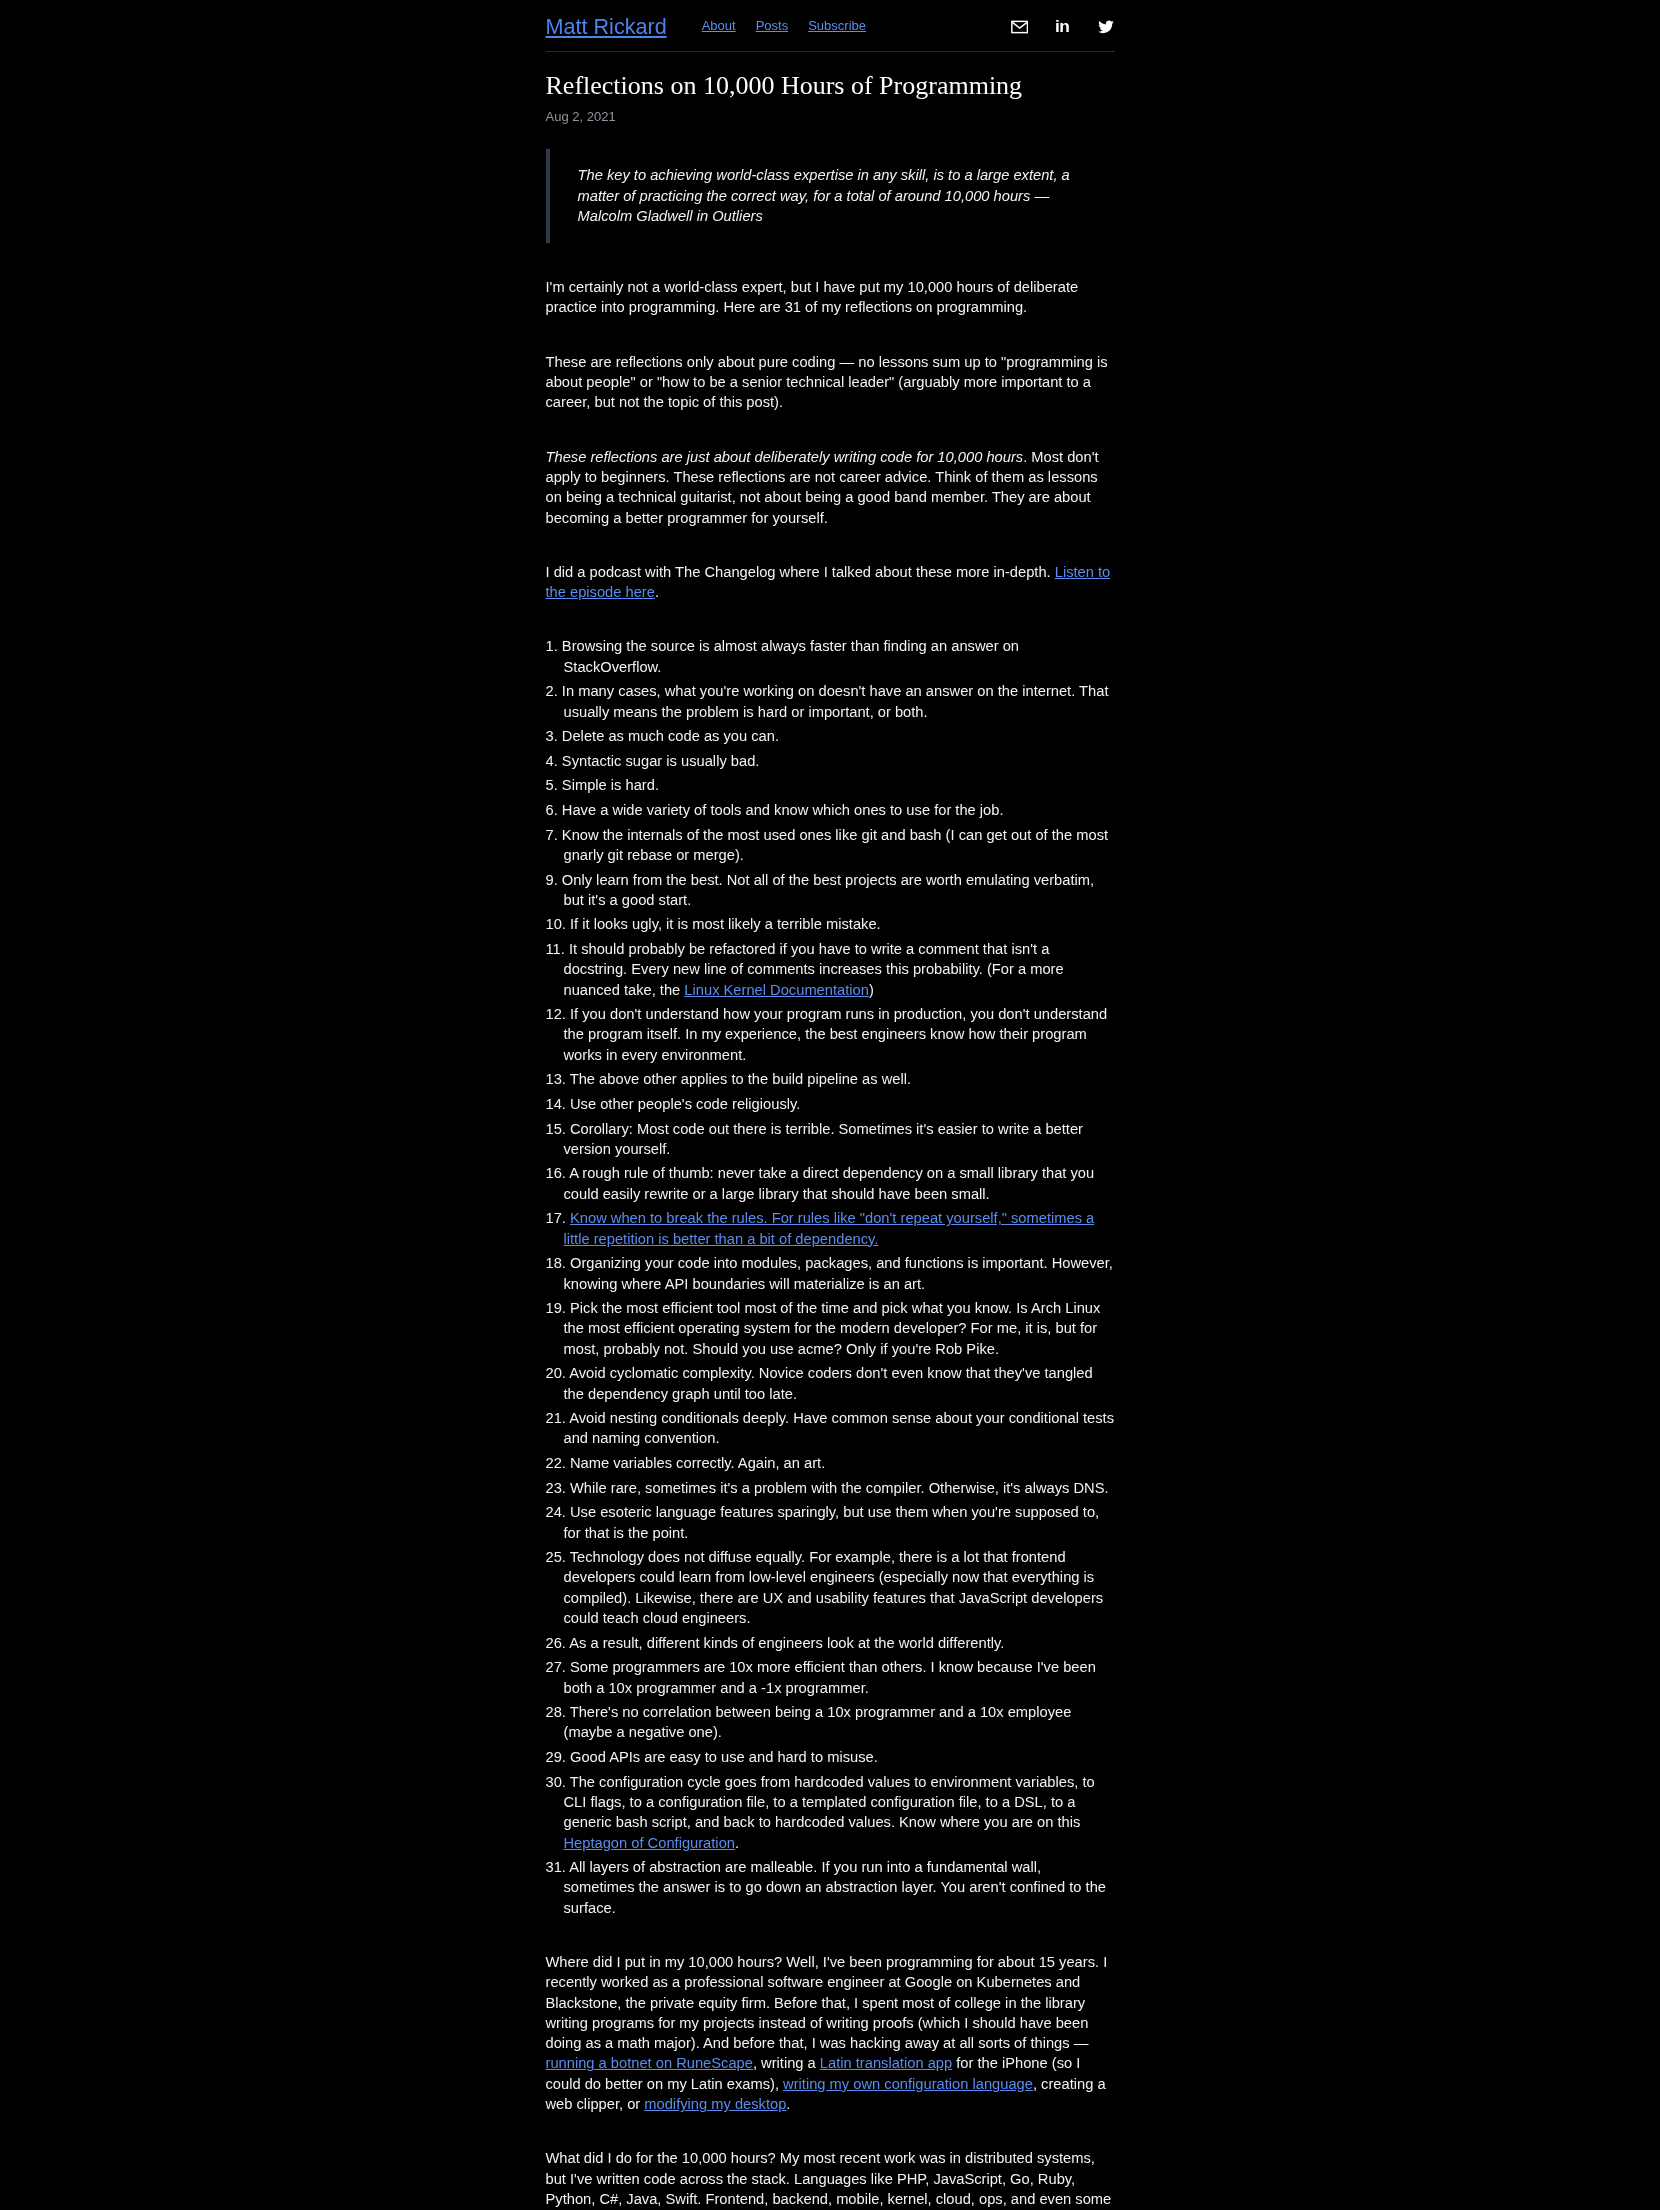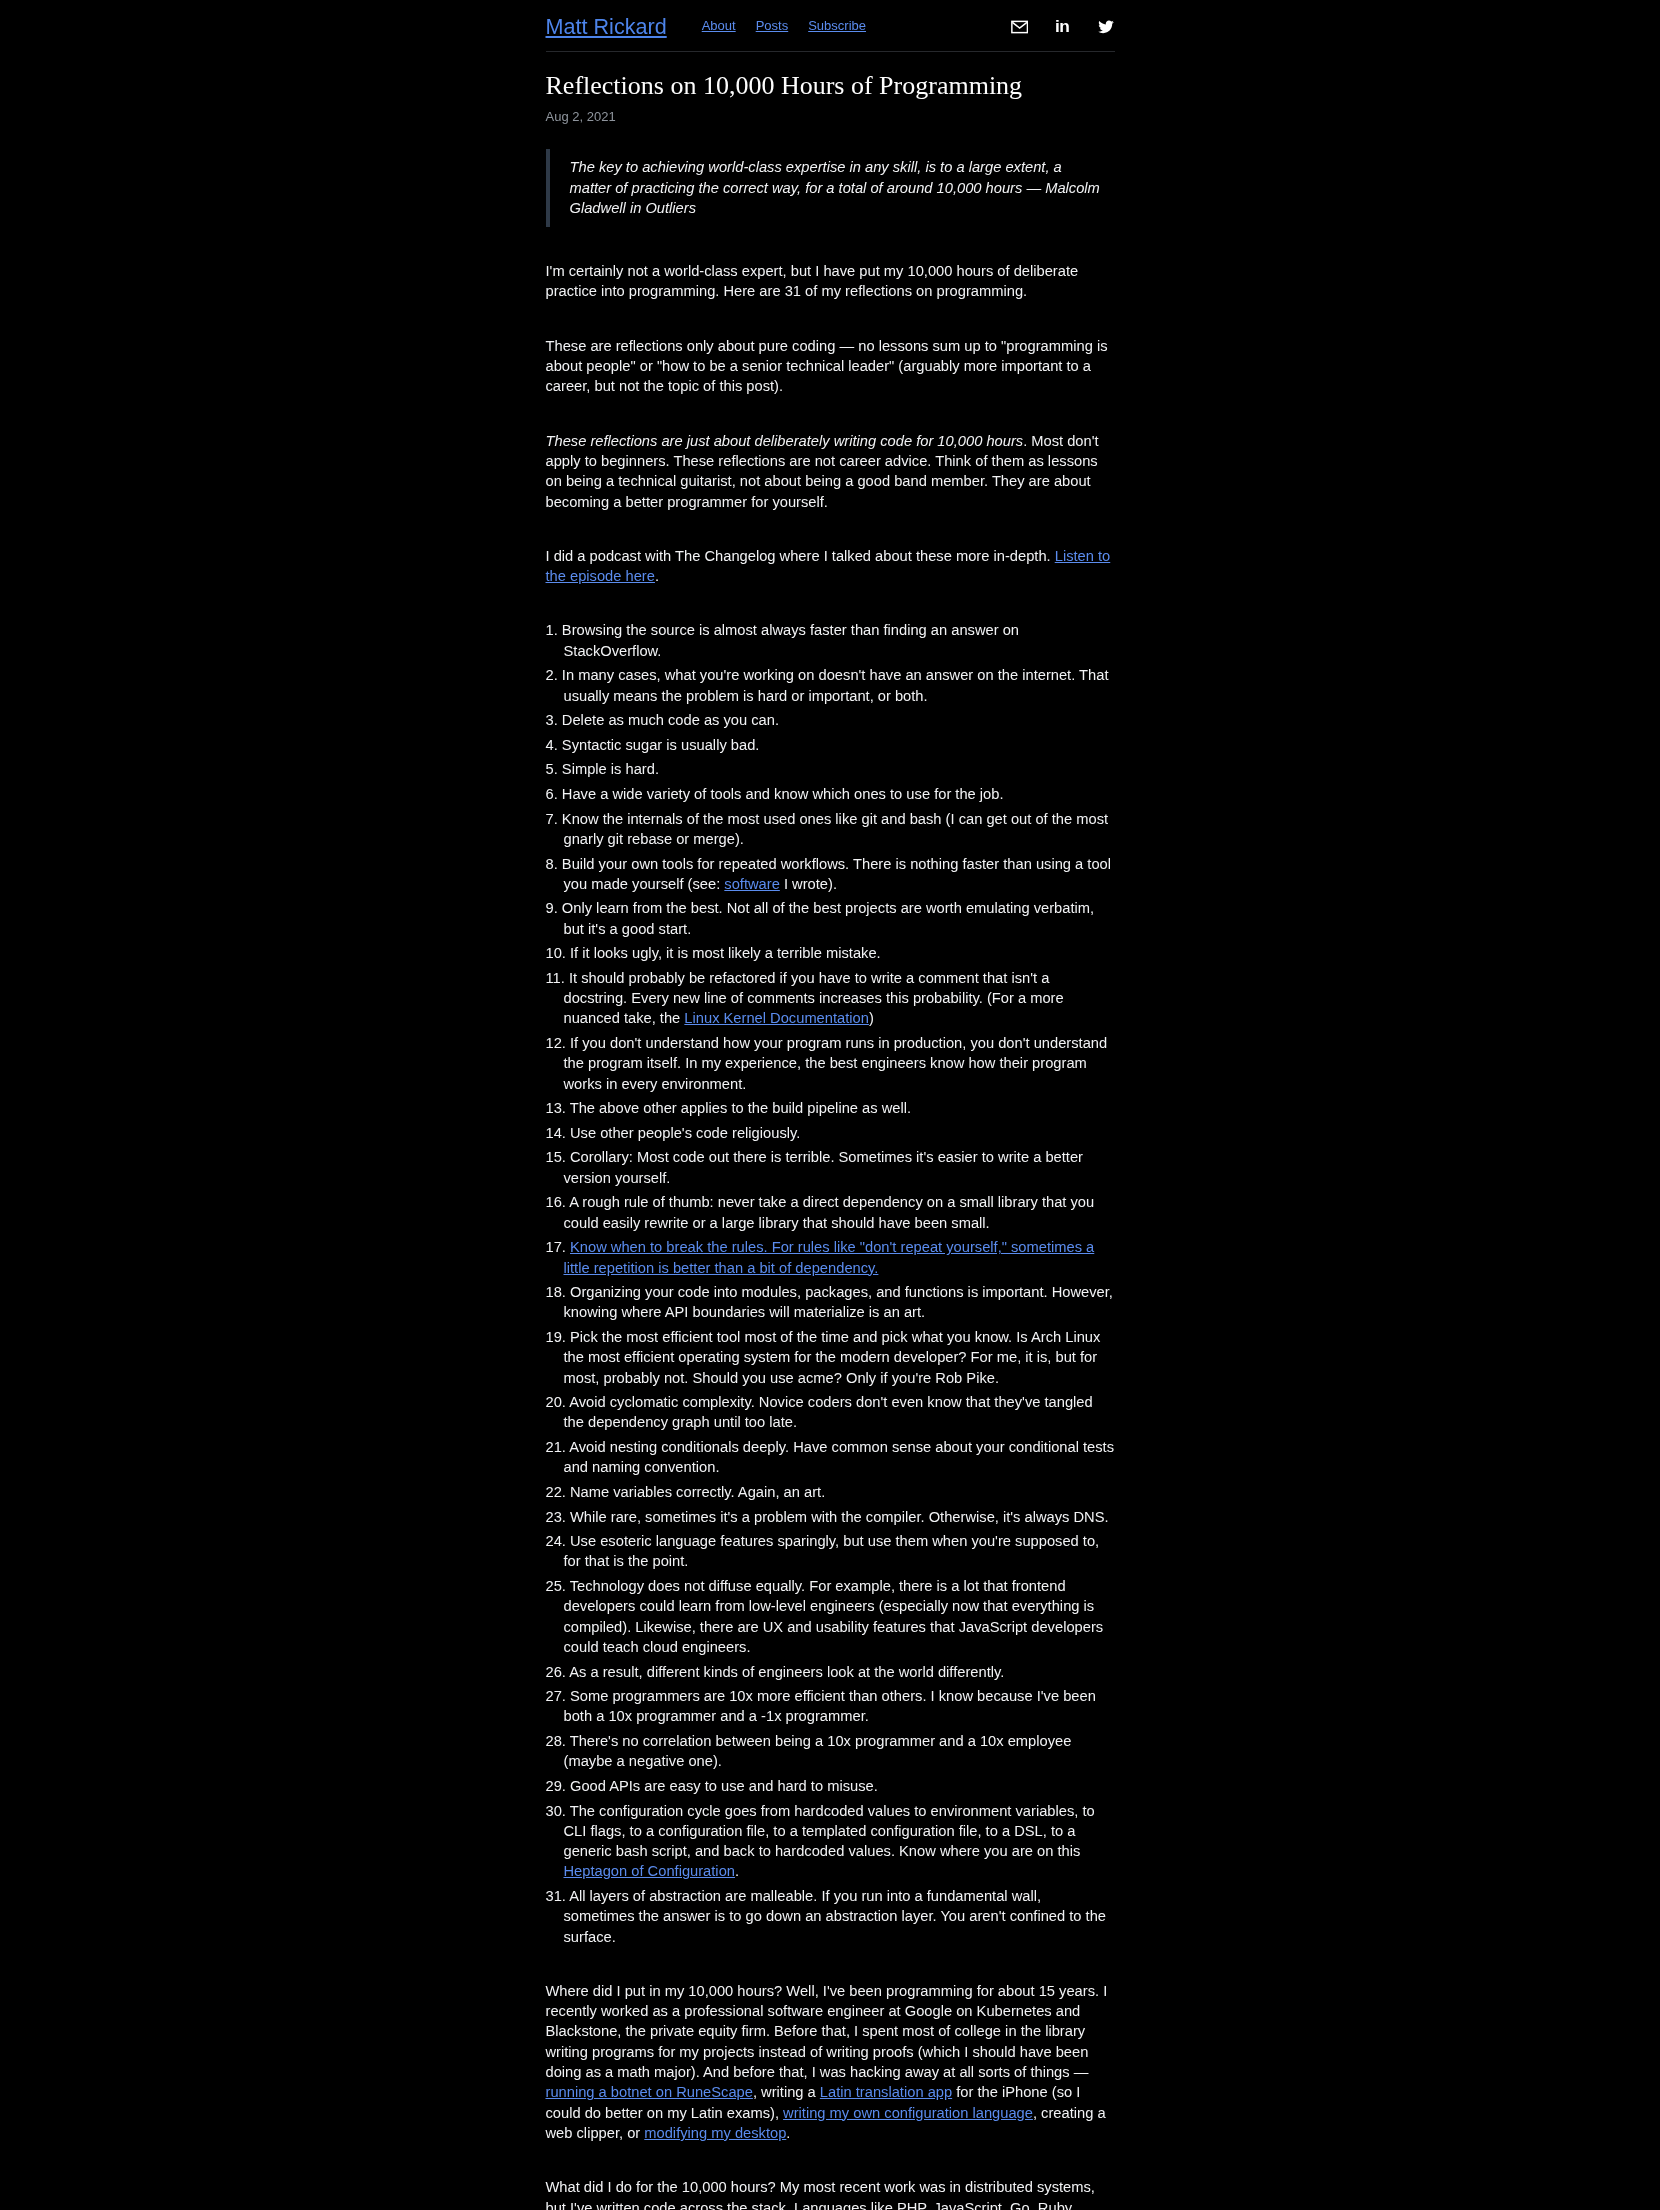--- a/index.html
+++ b/index.html
@@ -18,21 +18,21 @@
   nav.main-nav { margin-left:35px; display:flex; gap:20px; }
   nav.main-nav a { font-size:13px; color:#5b8cee; text-decoration:underline; }
   .icons { margin-left:auto; display:flex; gap:27px; align-items:center; }
   .icons a { display:flex; align-items:center; color:#fff; text-decoration:none; }
   .li-glyph { font-weight:700; font-size:17.3px; color:#fff; line-height:1; letter-spacing:-0.4px; }
 
   
   h1.article-title { font-family:"Liberation Serif","DejaVu Serif",serif; font-weight:400; font-size:26px; line-height:31px; margin:18px 0 5.2px; color:#fdfdfd; }
   .date { font-size:13px; color:#8f959d; margin:0; }
   blockquote { margin:21.6px 0 17.3px; border-left:4.3px solid #2e3947; padding:0.9px 0 0.9px 12px; font-style:italic; }
-  blockquote p { margin:8px; }
+  blockquote p { margin:16px; }
   p { margin:34px 0; }
   a { color:#5b8cee; }
   a.link { text-decoration:underline; }
   .b { font-weight:400; }
   .i { font-style:italic; }
   ol.reflections { list-style:none; margin:21px 0 22.5px; padding:0; }
   ol.reflections li { padding-left:18px; text-indent:-18px; margin:0 0 4.3px; }
 
   
   footer.site-footer { margin-top:25px; border-top:0.9px solid #26282c; border-bottom:0.9px solid #26282c; padding:20px 0 23px; text-align:center; }
@@ -83,21 +83,20 @@
       </div>
 
     <ol class="reflections">
         <li><span>1. </span><span>Browsing the source is almost always faster than finding an answer on StackOverflow.</span></li>
         <li><span>2. </span><span>In many cases, what you're working on doesn't have an answer on the internet. That usually means the problem is hard or important, or both.</span></li>
         <li><span>3. </span><span>Delete as much code as you can.</span></li>
         <li><span>4. </span><span>Syntactic sugar is usually bad.</span></li>
         <li><span>5. </span><span>Simple is hard.</span></li>
         <li><span>6. </span><span>Have a wide variety of tools and know which ones to use for the job.</span></li>
         <li><span>7. </span><span>Know the internals of the most used ones like git and bash (I can get out of the most gnarly git rebase or merge).</span></li>
-        <li><span>8. </span><span>Build your own tools for repeated workflows. There is nothing faster than using a tool you made yourself (see: </span><a href="#" class="link">software</a><span> I wrote).</span></li>
         <li><span>9. </span><span>Only learn from the best. Not all of the best projects are worth emulating verbatim, but it's a good start.</span></li>
         <li><span>10. </span><span>If it looks ugly, it is most likely a terrible mistake.</span></li>
         <li><span>11. </span><span>It should probably be refactored if you have to write a comment that isn't a docstring. Every new line of comments increases this probability. (For a more nuanced take, the </span><a href="#" class="link">Linux Kernel Documentation</a><span>)</span></li>
         <li><span>12. </span><span>If you don't understand how your program runs in production, you don't understand the program itself. In my experience, the best engineers know how their program works in every environment.</span></li>
         <li><span>13. </span><span>The above other applies to the build pipeline as well.</span></li>
         <li><span>14. </span><span>Use other people's code religiously.</span></li>
         <li><span>15. </span><span>Corollary: Most code out there is terrible. Sometimes it's easier to write a better version yourself.</span></li>
         <li><span>16. </span><span>A rough rule of thumb: never take a direct dependency on a small library that you could easily rewrite or a large library that should have been small.</span></li>
         <li><span>17. </span><a href="#" class="link">Know when to break the rules. For rules like "don't repeat yourself," sometimes a little repetition is better than a bit of dependency.</a></li>
         <li><span>18. </span><span>Organizing your code into modules, packages, and functions is important. However, knowing where API boundaries will materialize is an art.</span></li>

